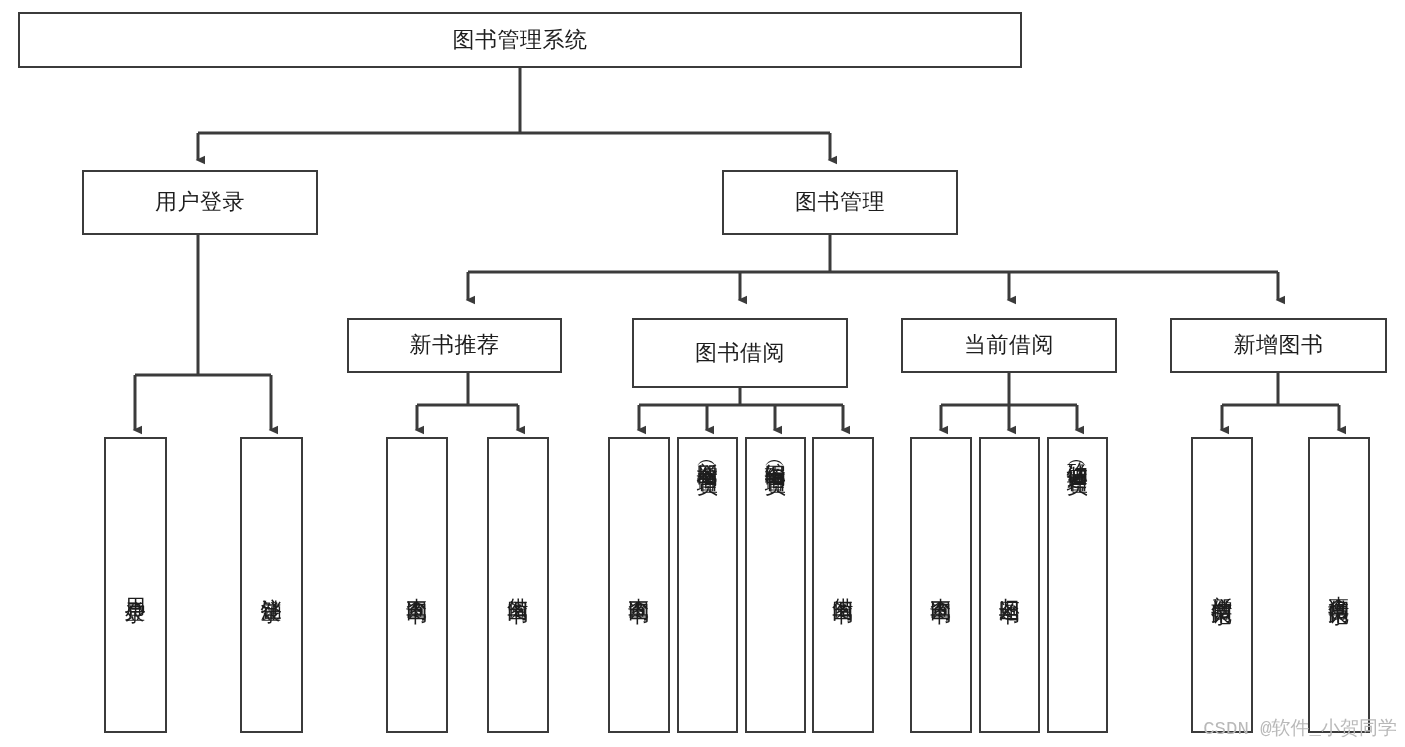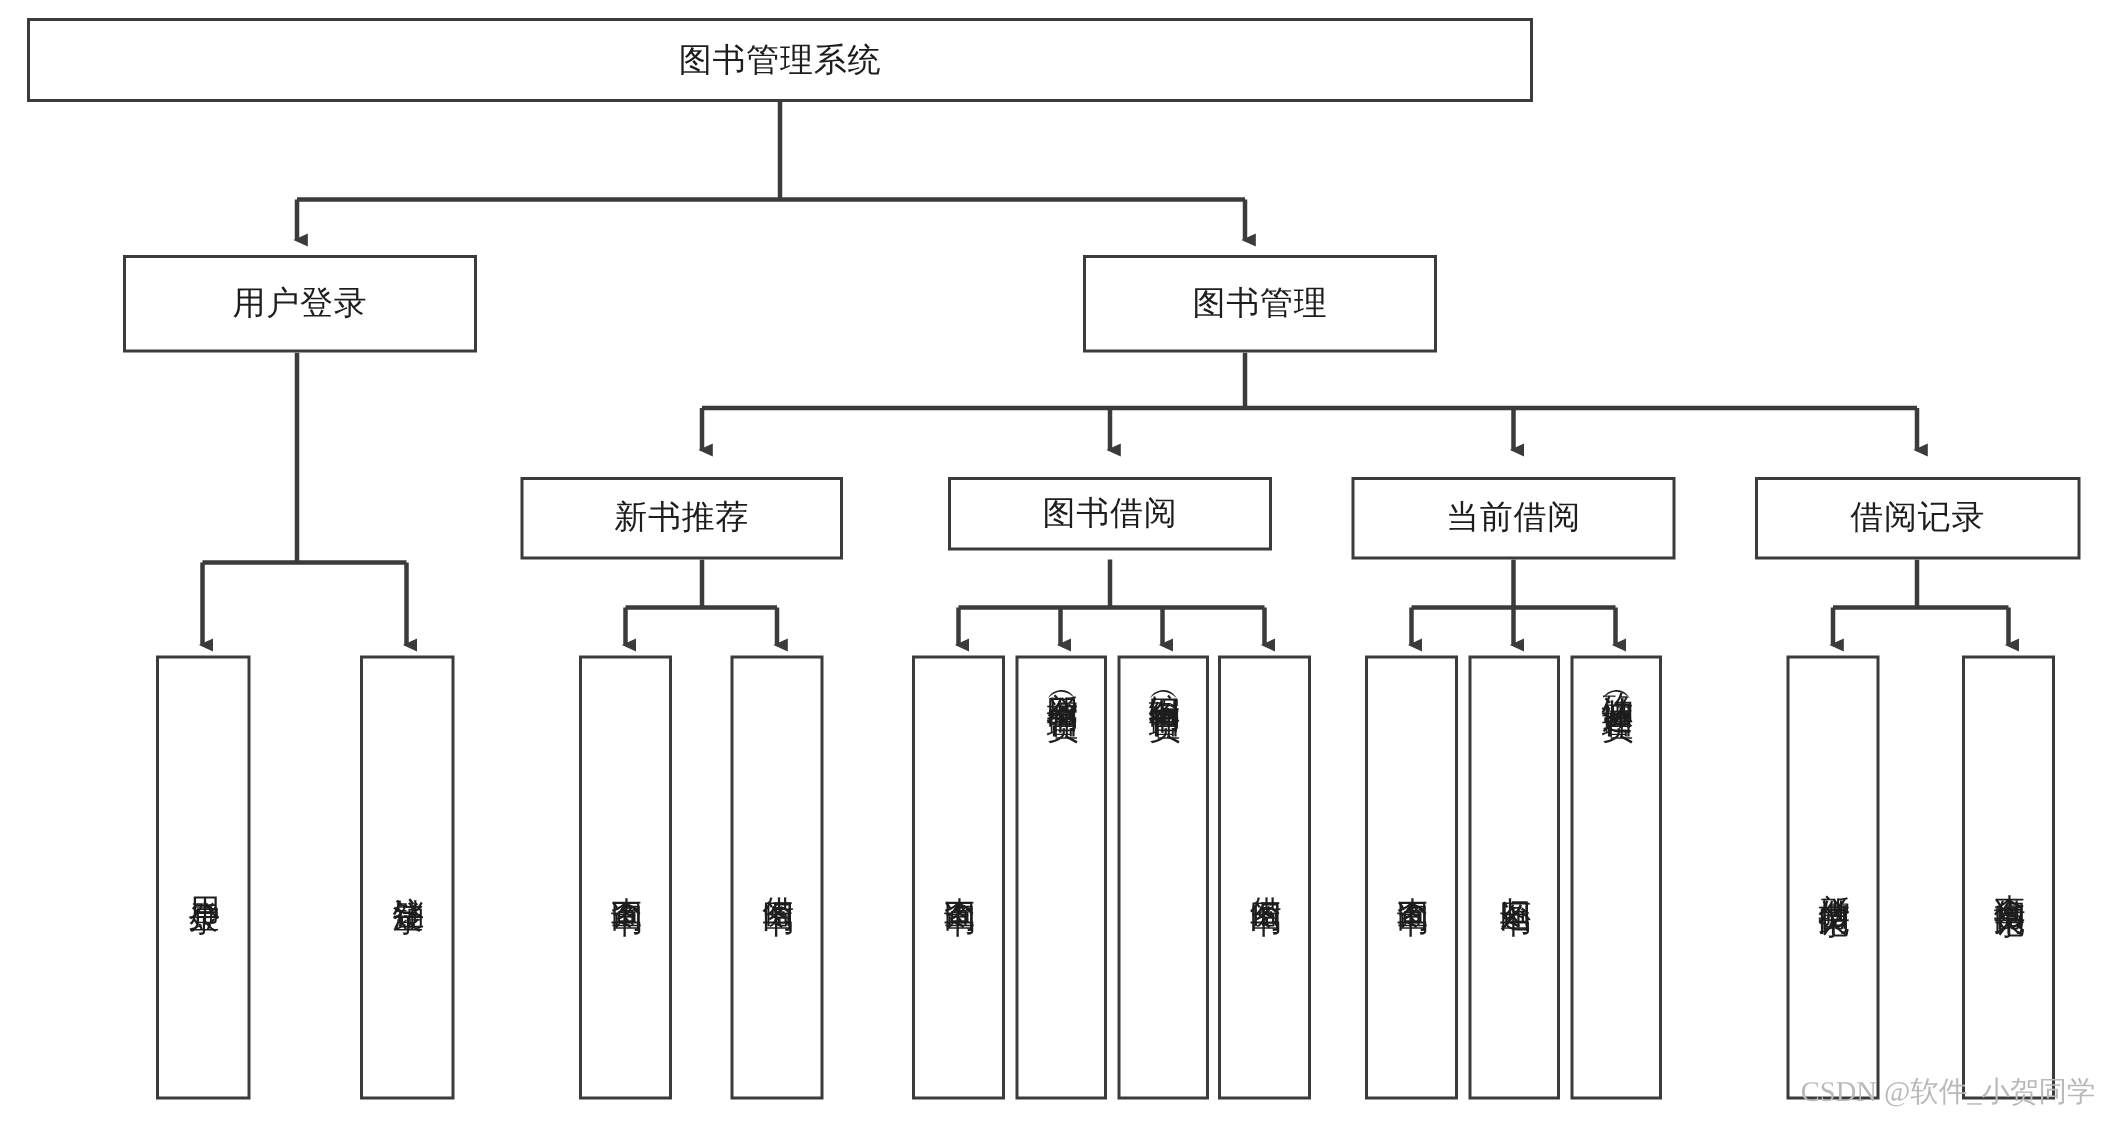--- a/index.html
+++ b/index.html
@@ -63,21 +63,21 @@
     letter-spacing: 2px;
     font-family: "Liberation Sans", "DejaVu Sans", sans-serif;
     white-space: nowrap;
   }
   .watermark {
     position: absolute;
     right: 8px;
     bottom: 6px;
     font-size: 19px;
     color: #b9b9b9;
-    font-family: Liberation Serif, serif;
+    font-family: Liberation Mono, monospace;
     white-space: nowrap;
     pointer-events: none;
   }
 </style>
 </head>
 <body>
 
 <div id="diagram-root">
 
   <svg id="diagram-canvas" viewBox="0 0 1405 747" xmlns="http://www.w3.org/2000/svg">
@@ -137,28 +137,28 @@
   <div class="node-box" style="left:82px; top:170px; width:236px; height:65px;">
     <span class="node-label-h">用户登录</span>
   </div>
   <div class="node-box" style="left:712px; top:170px; width:236px; height:65px;margin-left:10px;">
     <span class="node-label-h">图书管理</span>
   </div>
 
   <div class="node-box" style="left:347px; top:318px; width:215px; height:55px;">
     <span class="node-label-h">新书推荐</span>
   </div>
-  <div class="node-box" style="left:632px; top:318px; width:216px; height:49px;">
+  <div class="node-box" style="left:632px; top:318px; width:216px; height:70px;">
     <span class="node-label-h">图书借阅</span>
   </div>
   <div class="node-box" style="left:901px; top:318px; width:216px; height:55px;">
     <span class="node-label-h">当前借阅</span>
   </div>
   <div class="node-box" style="left:1170px; top:318px; width:217px; height:55px;">
-    <span class="node-label-h">借阅记录</span>
+    <span class="node-label-h">新增图书</span>
   </div>
 
   <div class="node-box vertical center-v" style="left:104px; top:437px; width:63px; height:296px;">
     <span class="node-label-v">用户登录</span>
   </div>
   <div class="node-box vertical center-v" style="left:240px; top:437px; width:63px; height:296px;">
     <span class="node-label-v">注销登录</span>
   </div>
 
   <div class="node-box vertical center-v" style="left:386px; top:437px; width:62px; height:296px;">

